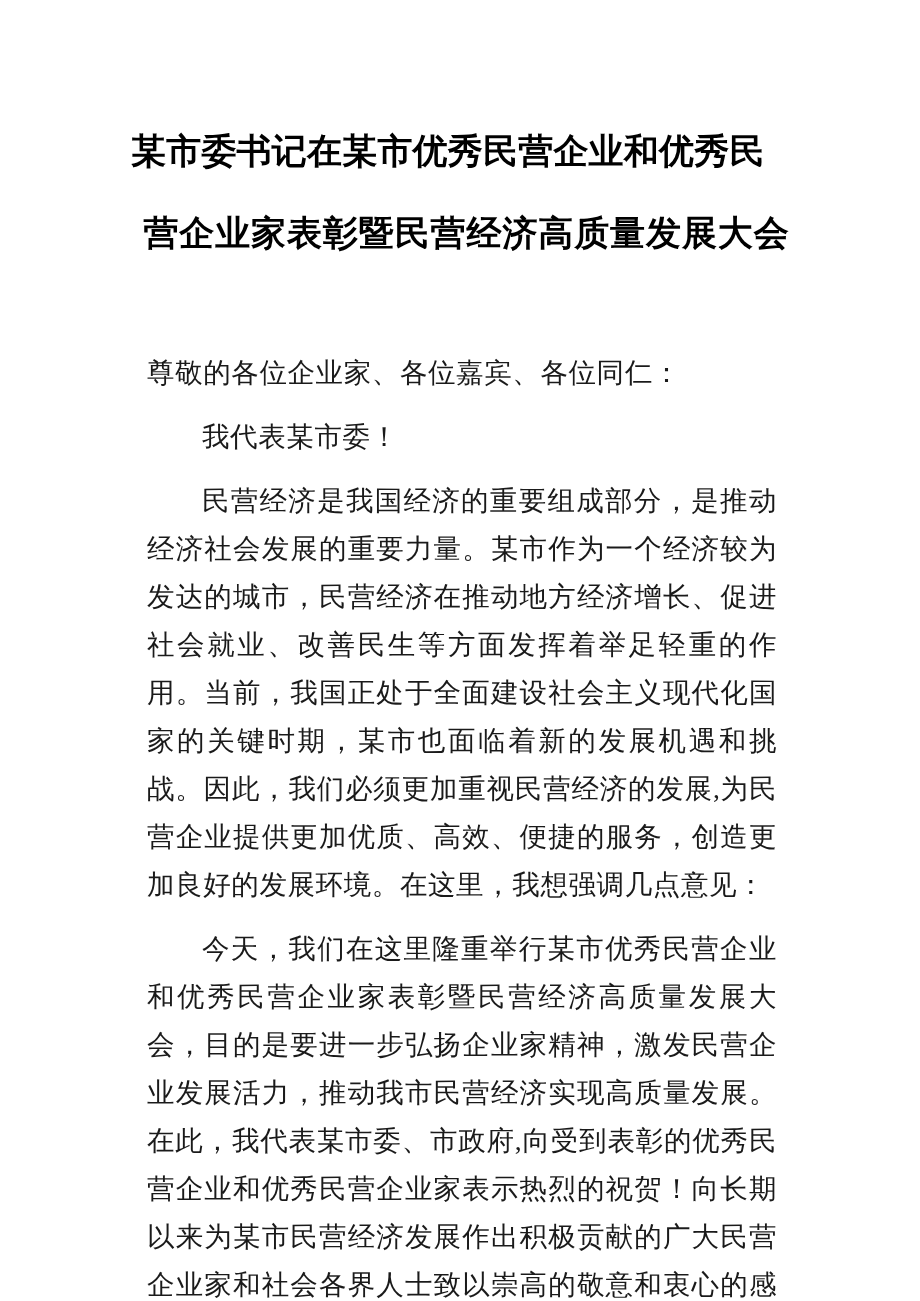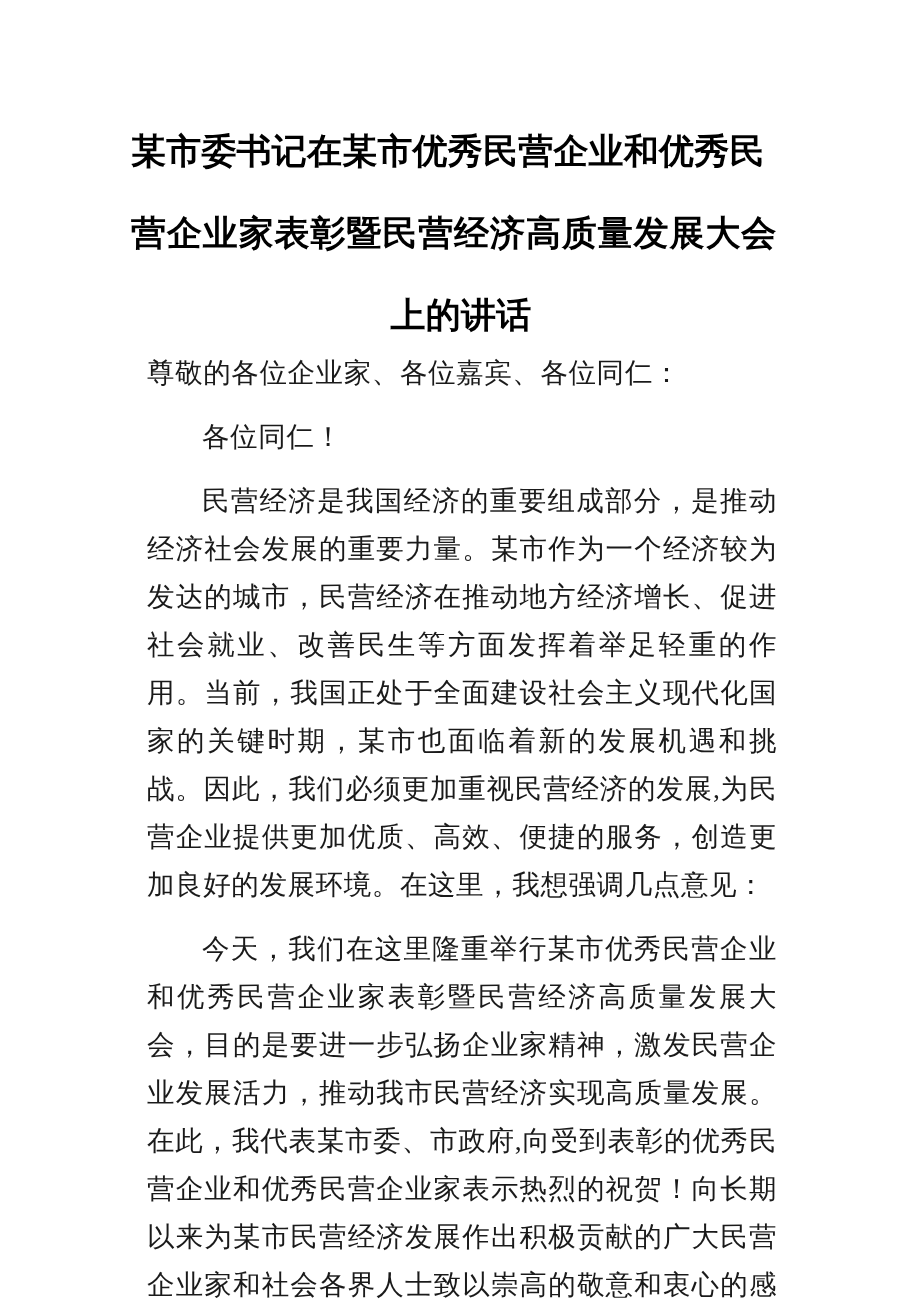--- a/index.html
+++ b/index.html
@@ -37,21 +37,21 @@
     line-height: 82px;
     letter-spacing: 0.2px;
     color: #000000;
     white-space: nowrap;
   }
   .title-line {
     display: block;
     height: 82px;
   }
   .title-line.l1 { text-align: left; }
-  .title-line.l2 { text-align: left; letter-spacing: 0.9px; }
+  .title-line.l2 { text-align: center; letter-spacing: 0.9px; margin-left: 11px; }
   .title-line.l3 { text-align: center; }
 
   
   .doc-body {
     position: absolute;
     left: 131px;
     top: 333px;
     width: 662px;
     font-family: "Liberation Serif", "DejaVu Serif", serif;
     font-size: 27.5px;
@@ -81,28 +81,27 @@
   }
 </style>
 </head>
 <body>
 
 <div class="page">
 
   <div class="doc-title">
     <span class="title-line l1">某市委书记在某市优秀民营企业和优秀民</span>
     <span class="title-line l2">营企业家表彰暨民营经济高质量发展大会</span>
-    <span class="title-line l3">上的讲话</span>
   </div>
 
   <div class="doc-body">
 
     <p class="para">尊敬的各位企业家、各位嘉宾、各位同仁：</p>
 
-    <p class="para indent-2">各位同仁！</p>
+    <p class="para indent-2">我代表某市委！</p>
 
     <p class="para indent-2">民营经济是我国经济的重要组成部分，是推动经济社会发展的重要力量。某市作为一个经济较为发达的城市，民营经济在推动地方经济增长、促进社会就业、改善民生等方面发挥着举足轻重的作用。当前，我国正处于全面建设社会主义现代化国家的关键时期，某市也面临着新的发展机遇和挑战。因此，我们必须更加重视民营经济的发展,为民营企业提供更加优质、高效、便捷的服务，创造更加良好的发展环境。在这里，我想强调几点意见：</p>
 
     <p class="para indent-2">今天，我们在这里隆重举行某市优秀民营企业和优秀民营企业家表彰暨民营经济高质量发展大会，目的是要进一步弘扬企业家精神，激发民营企业发展活力，推动我市民营经济实现高质量发展。在此，我代表某市委、市政府,向受到表彰的优秀民营企业和优秀民营企业家表示热烈的祝贺！向长期以来为某市民营经济发展作出积极贡献的广大民营企业家和社会各界人士致以崇高的敬意和衷心的感谢！</p>
 
     <p class="para indent-2 gap-before clipped">一、激发创新精神，保护知识产权：推动民营经济高质量发</p>
 
   </div>
 
 </div>

